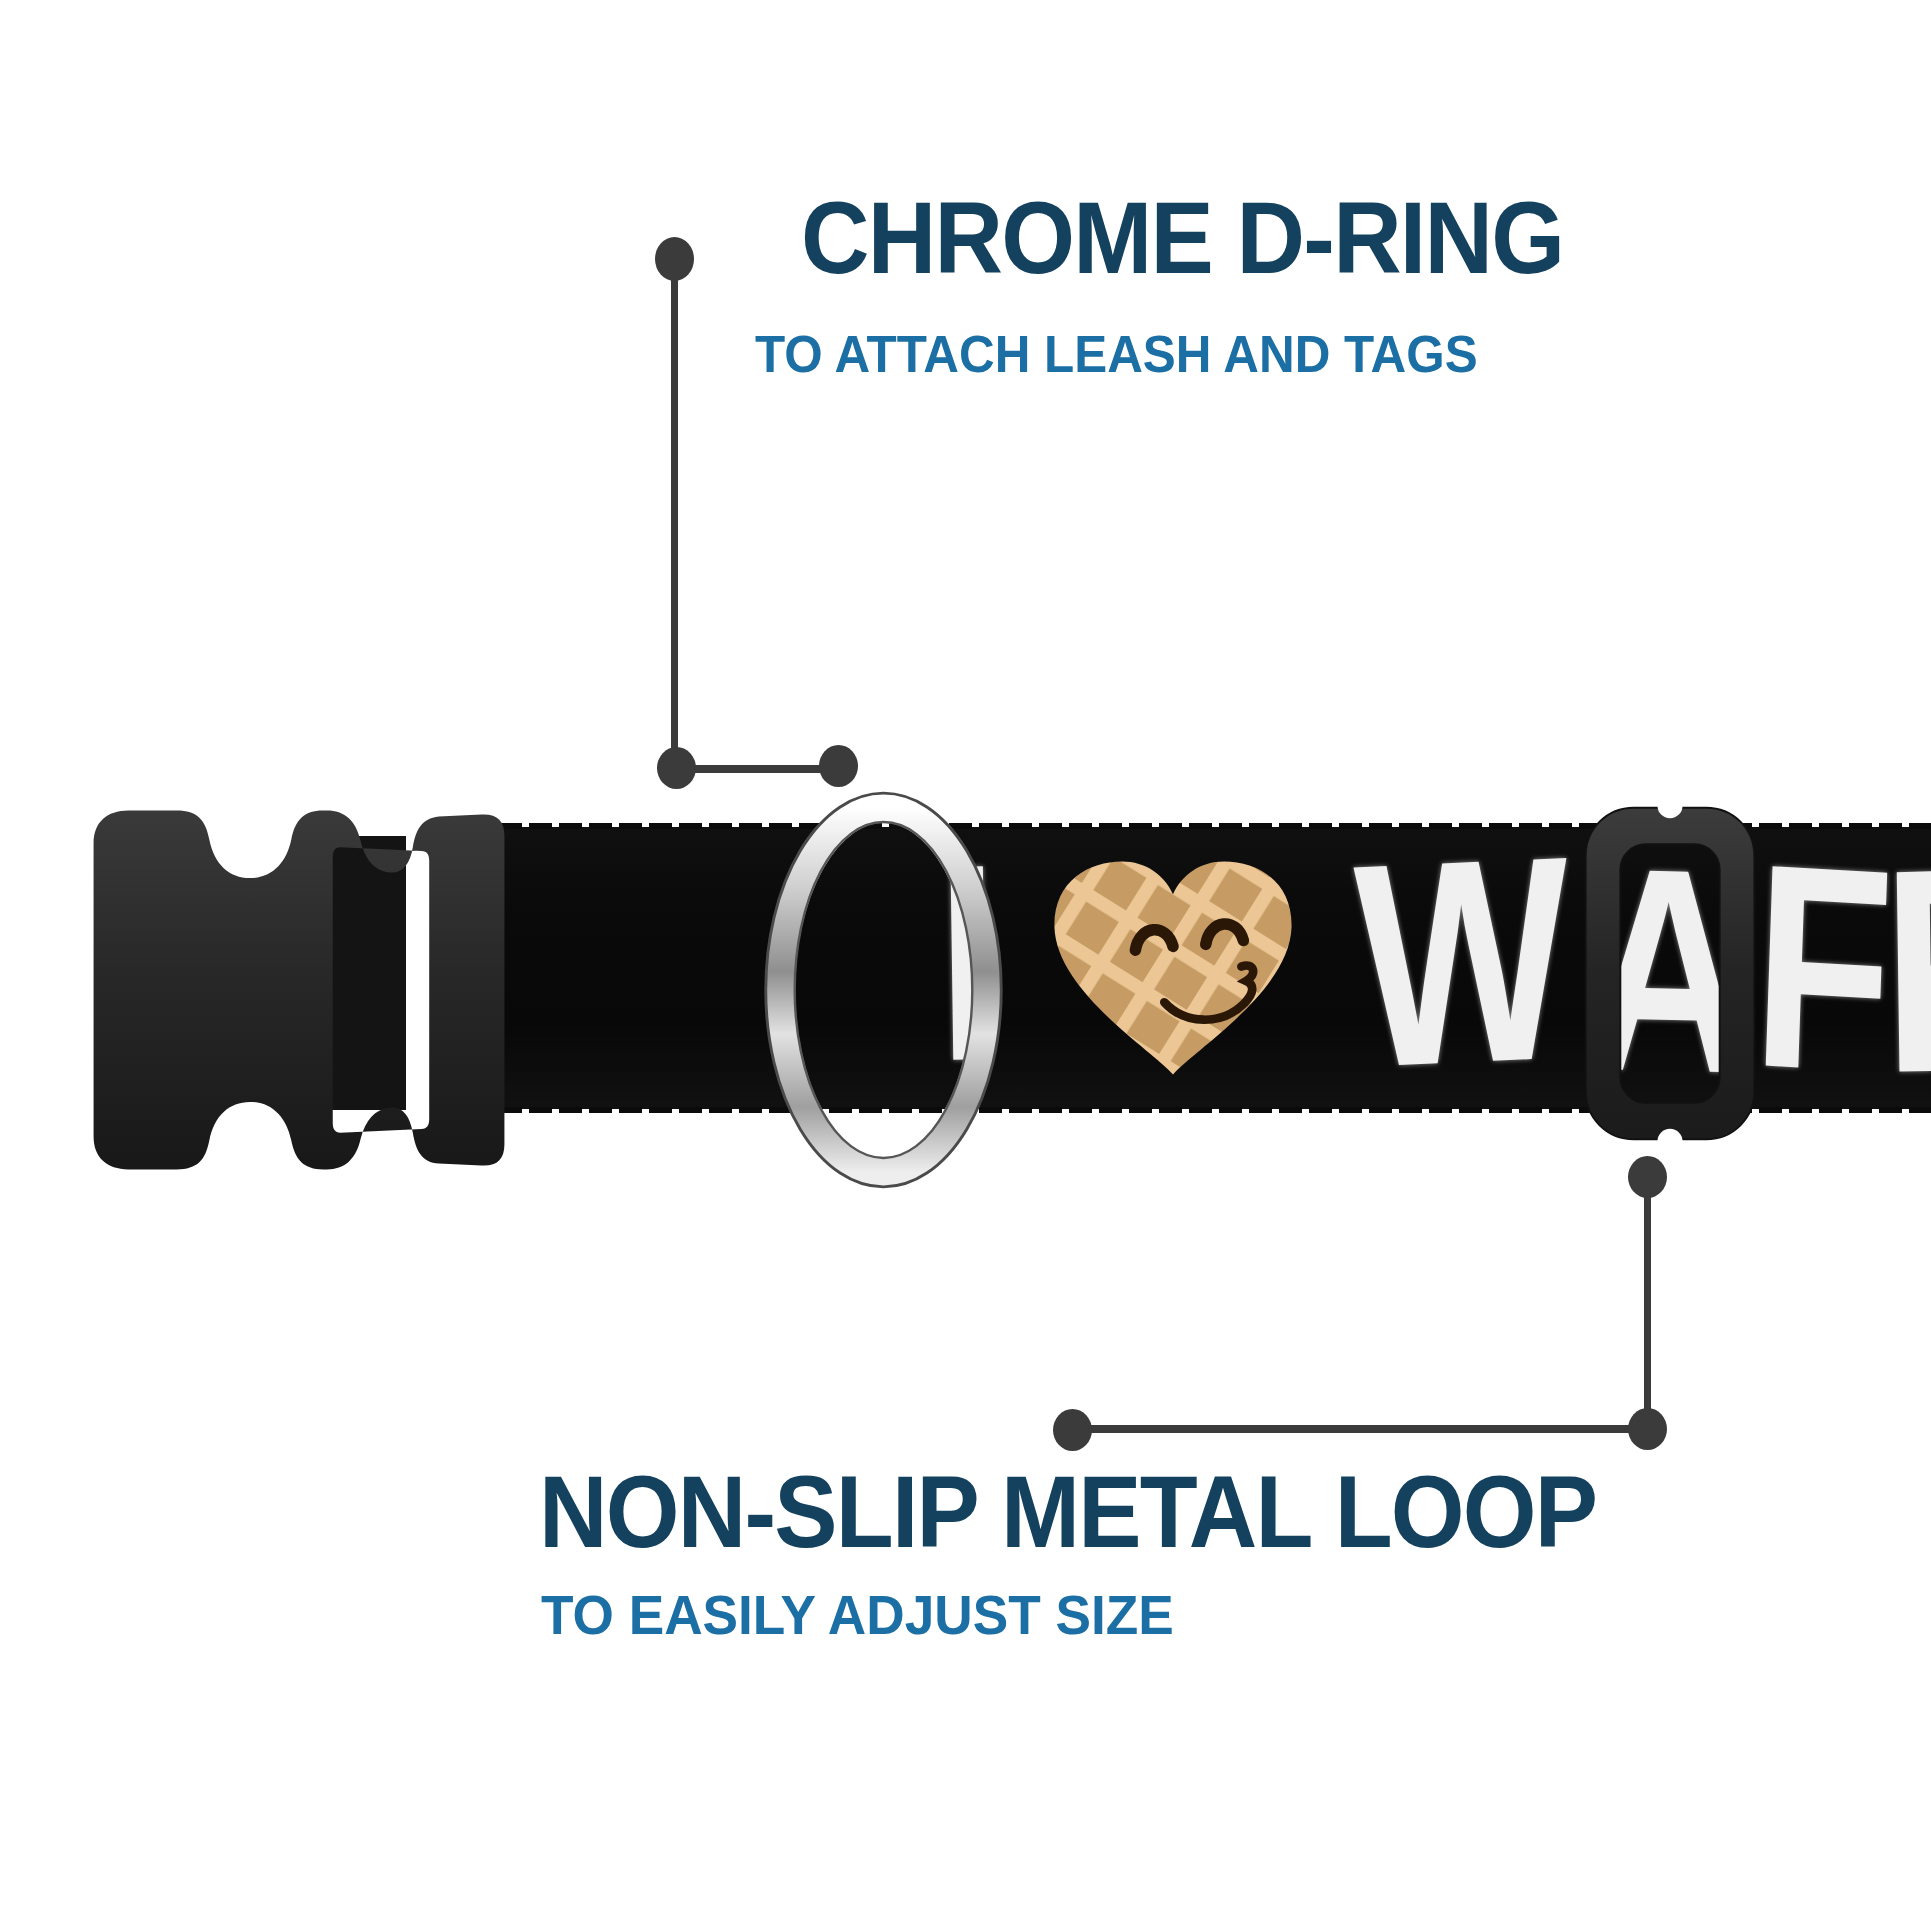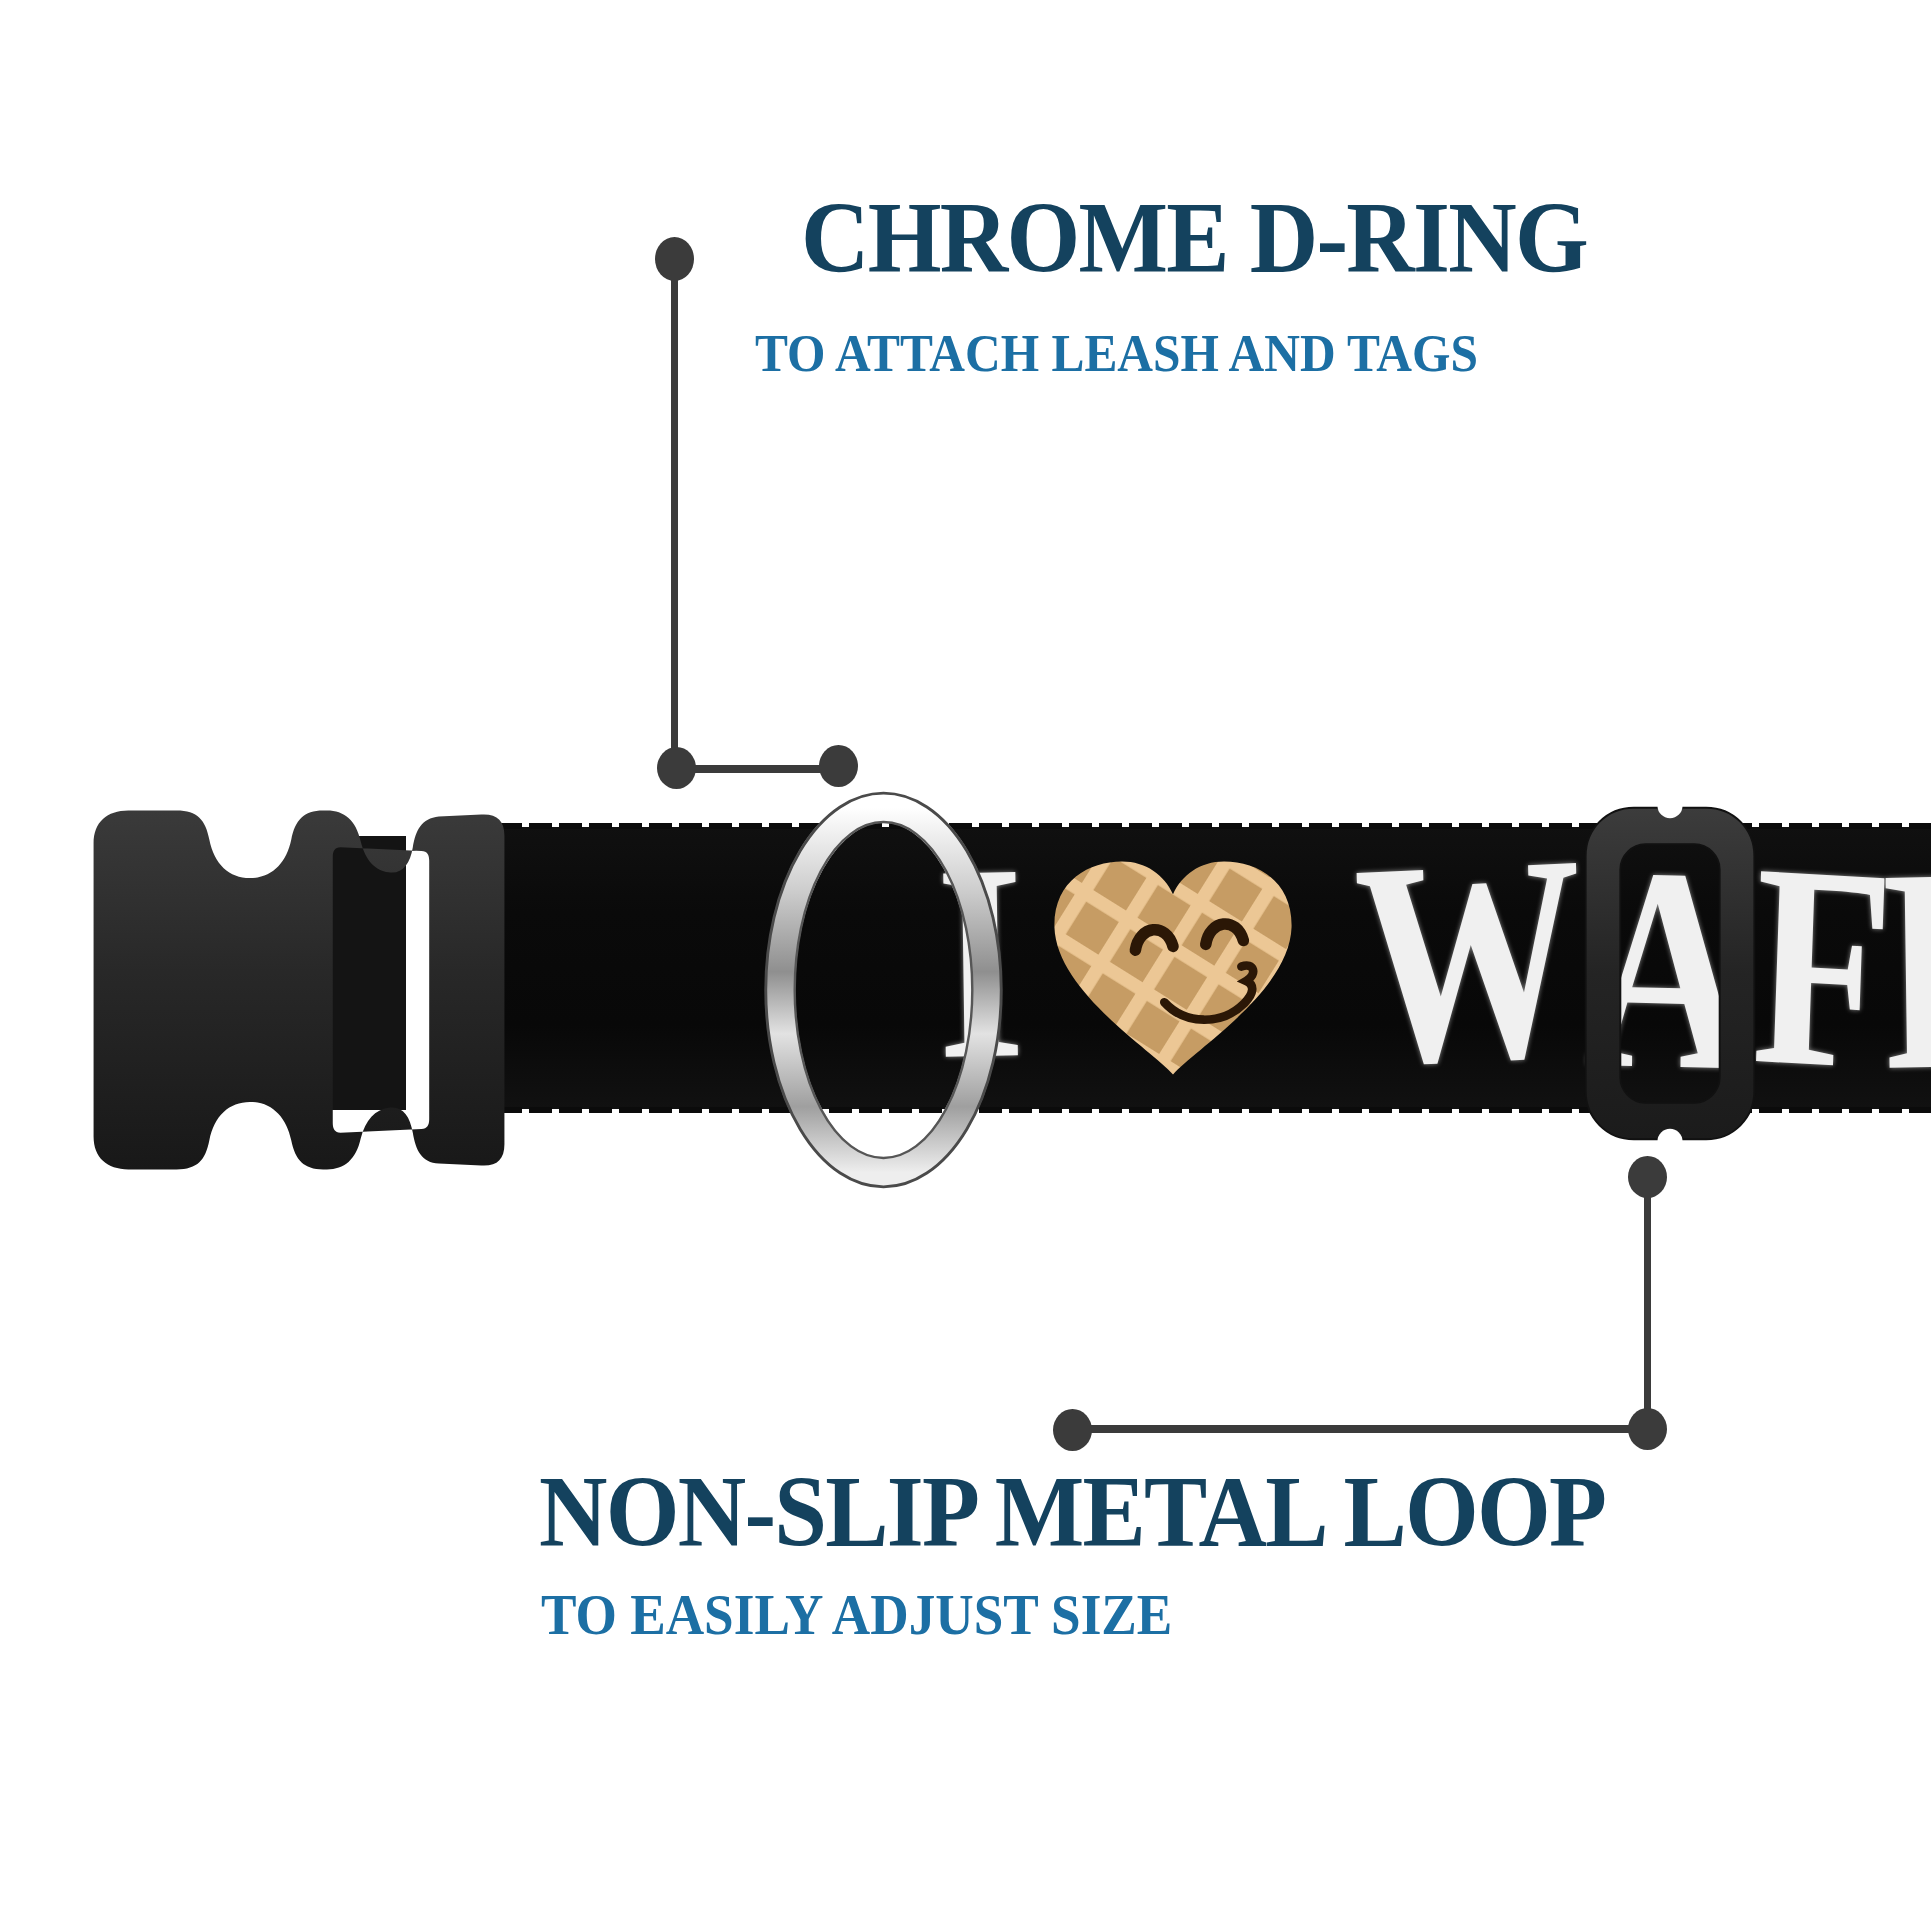--- a/index.html
+++ b/index.html
@@ -1,18 +1,18 @@
 <!DOCTYPE html>
 <html><head>
 <meta charset="utf-8">
 <style>
   html,body{margin:0;padding:0;background:#ffffff;}
   body{width:1931px;height:1931px;overflow:hidden;position:relative;
        font-family:"Liberation Sans",sans-serif;}
-  #stage{position:absolute;inset:0;width:1931px;height:1931px;font-family:Liberation Serif, serif;}
+  #stage{position:absolute;inset:0;width:1931px;height:1931px;}
 
   
   .dot{position:absolute;background:#3b3b3b;border-radius:50%;}
   .line{position:absolute;background:#3b3b3b;}
 
   
   .callout-title{position:absolute;font-weight:bold;color:#14425e;
      font-size:102px;letter-spacing:-1.9px;white-space:nowrap;
      transform:scaleX(.93);transform-origin:left top;line-height:1;}
   .callout-sub{position:absolute;font-weight:bold;color:#1c6fa4;

